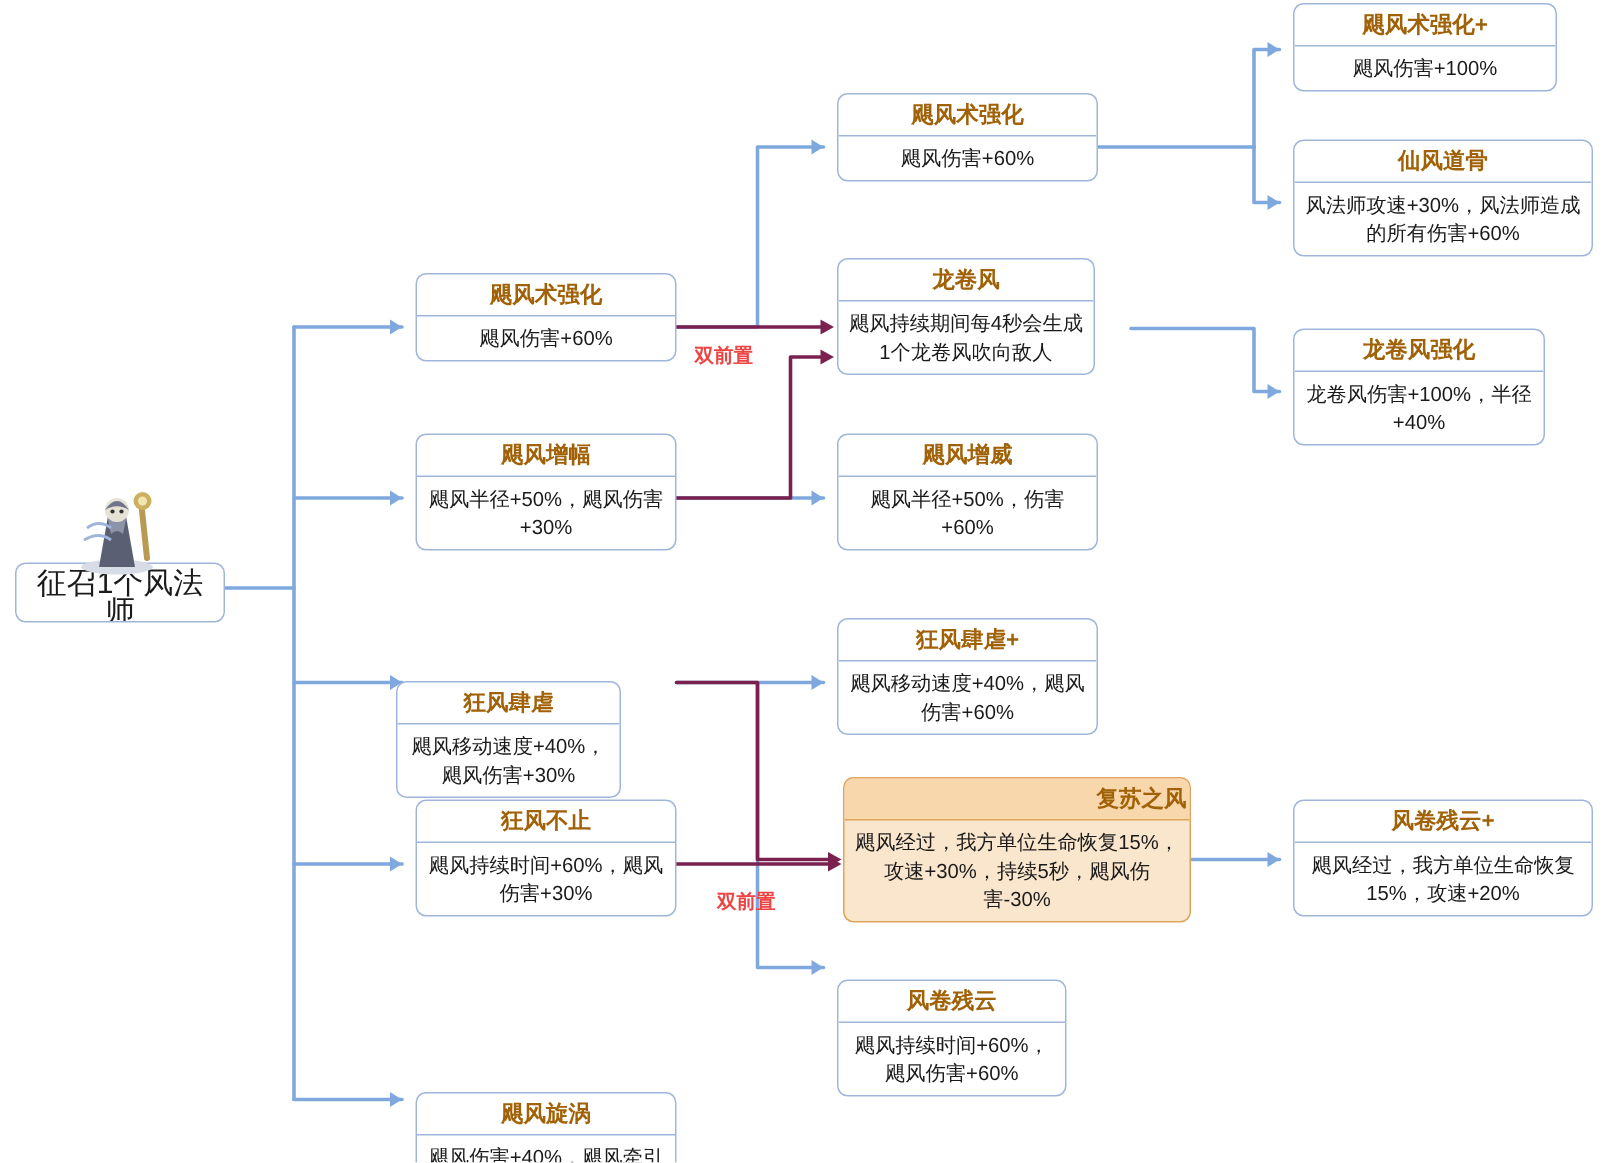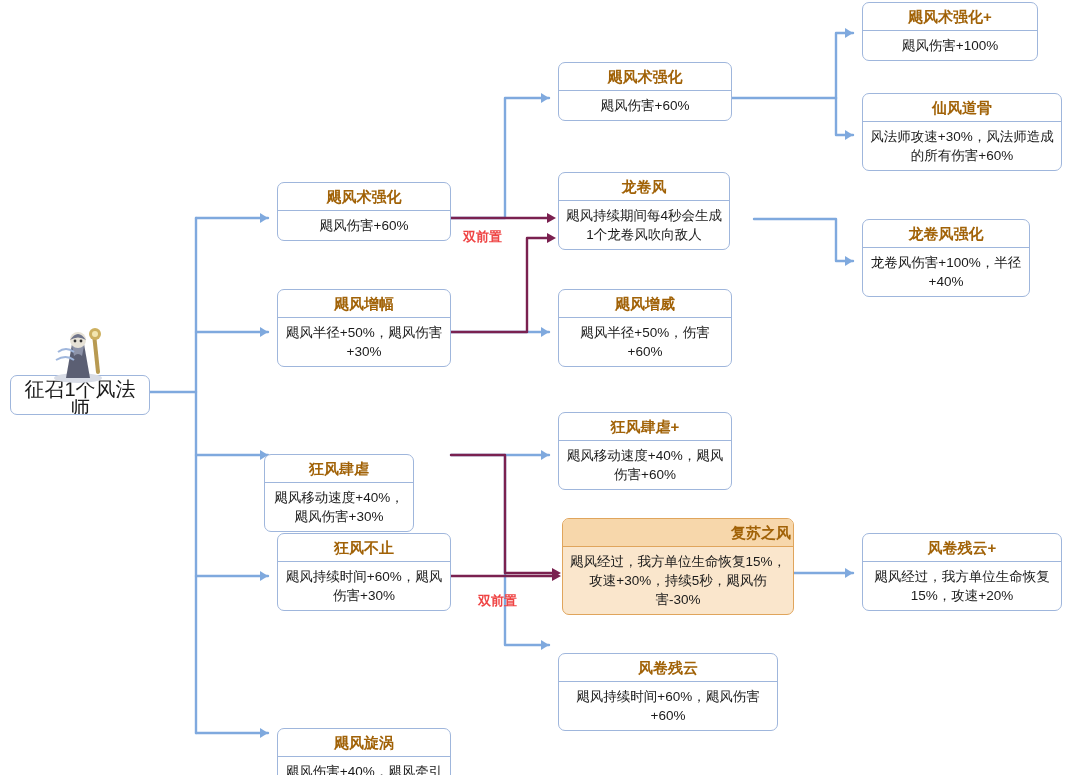--- a/index.html
+++ b/index.html
@@ -228,21 +228,21 @@
   <div class="node highlight" style="left:562px; top:518px; width:232px;">
     <div class="title">复苏之风</div>
     <div class="desc">飓风经过，我方单位生命恢复15%，攻速+30%，持续5秒，飓风伤害-30%</div>
   </div>
 
   <div class="node" style="left:862px; top:533px; width:200px;">
     <div class="title">风卷残云+</div>
     <div class="desc">飓风经过，我方单位生命恢复15%，攻速+20%</div>
   </div>
 
-  <div class="node" style="left:558px; top:653px; width:220px;">
+  <div class="node" style="left:558px; top:653px; width:153px;">
     <div class="title">风卷残云</div>
     <div class="desc">飓风持续时间+60%，飓风伤害+60%</div>
   </div>
 
   <div class="node" style="left:277px; top:728px; width:174px;">
     <div class="title">飓风旋涡</div>
     <div class="desc">飓风伤害+40%，飓风牵引力+50%</div>
   </div>
 
   <div class="wire-label" style="left:463px; top:228px;">双前置</div>

